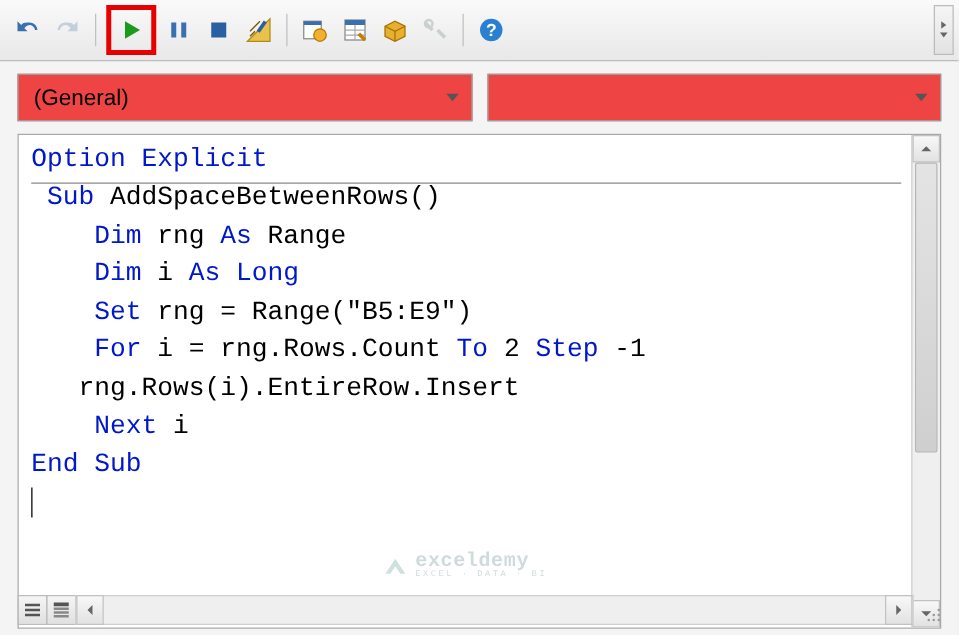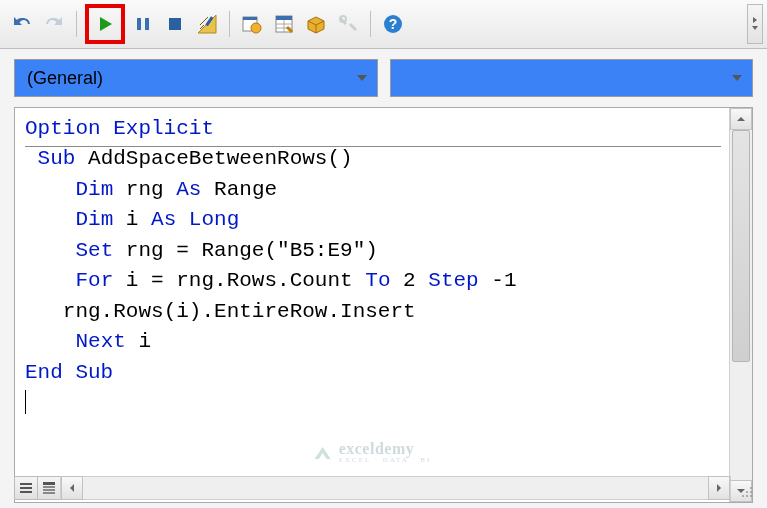--- a/index.html
+++ b/index.html
@@ -3,41 +3,41 @@
 <meta charset="utf-8">
 <style>
 html,body{margin:0;padding:0;font-family:Consolas,'Courier New',monospace;background:#f0f0f0;overflow:hidden}
 .window{width:767px;height:508px;position:relative;background:#f4f4f4;box-sizing:border-box}
 .toolbar{height:48px;background:linear-gradient(#fafafa,#e8e8e8);border-bottom:1px solid #bcbcbc;display:flex;align-items:center;padding:0 8px;gap:4px;position:relative}
 .toolbar .btn{width:28px;height:28px;display:flex;align-items:center;justify-content:center;border-radius:2px;cursor:pointer}
 .toolbar .sep{width:1px;height:26px;background:#c0c0c0;margin:0 4px}
 .highlight-box{border:4px solid #e60000;padding:2px}
 .toolbar .expander{position:absolute;right:4px;top:4px;width:14px;height:38px;background:linear-gradient(#f5f5f5,#e2e2e2);border:1px solid #bbb;display:flex;flex-direction:column;align-items:center;justify-content:center;font-size:8px;color:#555}
 .dropdowns{display:flex;gap:12px;padding:10px 14px 6px 14px}
-.dd{position:relative;background:#3b82f6;border:1px solid #9b9b9b;height:36px;display:flex;align-items:center;padding:0 34px 0 12px;font-family:Verdana,Arial,sans-serif;font-size:18px;color:#000;flex:1}
+.dd{position:relative;background:#ef4444;border:1px solid #9b9b9b;height:36px;display:flex;align-items:center;padding:0 34px 0 12px;font-family:Verdana,Arial,sans-serif;font-size:18px;color:#000;flex:1}
 .dd .chev{position:absolute;right:8px;top:50%;transform:translateY(-50%);}
 .code-wrap{position:relative;margin:4px 14px 0 14px;border:1px solid #a9a9a9;background:#fff;height:394px;display:flex}
 .code-area{flex:1;padding:6px 16px 0 10px;font-size:21px;line-height:1.45;position:relative;overflow:hidden;white-space:pre}
 .code-area .divider{position:absolute;left:10px;right:8px;top:38px;height:1px;background:#8a8a8a}
 .kw{color:#0018c8}
 .str{color:#000}
 .plain{color:#000}
 .cursor{display:inline-block;width:1px;height:24px;background:#000;vertical-align:text-bottom}
 .vscroll{width:22px;background:#efefef;border-left:1px solid #cfcfcf;position:relative}
 .vscroll .arrow{position:absolute;left:0;right:0;height:20px;background:linear-gradient(#f8f8f8,#e2e2e2);border:1px solid #c2c2c2;display:flex;align-items:center;justify-content:center;font-size:10px;color:#555}
 .vscroll .arrow.up{top:0}
 .vscroll .arrow.dn{bottom:0}
 .vscroll .thumb{position:absolute;left:2px;right:2px;top:22px;height:230px;background:linear-gradient(#e4e4e4,#cfcfcf);border:1px solid #b5b5b5;border-radius:2px}
 .bottom-bar{position:absolute;left:14px;right:14px;bottom:8px;height:24px;display:flex;align-items:center}
 .view-btn{width:22px;height:22px;background:linear-gradient(#f5f5f5,#e0e0e0);border:1px solid #bcbcbc;display:flex;align-items:center;justify-content:center;margin-right:-1px}
 .hscroll{flex:1;height:22px;background:#efefef;border:1px solid #cfcfcf;position:relative;display:flex;align-items:center}
 .hscroll .arrow{width:20px;height:100%;background:linear-gradient(#f8f8f8,#e2e2e2);border:1px solid #c2c2c2;display:flex;align-items:center;justify-content:center;font-size:10px;color:#555}
 .hscroll .track{flex:1}
 .resize-grip{width:20px;height:20px;margin-left:2px;display:flex;align-items:flex-end;justify-content:flex-end}
-.watermark{position:absolute;left:50%;bottom:38px;transform:translateX(-50%);display:flex;align-items:center;gap:6px;opacity:.22;font-family:Liberation Serif, serif;pointer-events:none}
+.watermark{position:absolute;left:50%;bottom:38px;transform:translateX(-50%);display:flex;align-items:center;gap:6px;opacity:.22;font-family:Liberation Mono, monospace;pointer-events:none}
 .watermark .logo{width:20px;height:20px}
 .watermark .txt{display:flex;flex-direction:column;line-height:1}
 .watermark .txt .a{font-size:16px;font-weight:700;color:#2a5a6a;letter-spacing:.5px}
 .watermark .txt .b{font-size:7px;color:#2a5a6a;letter-spacing:2px}
 svg{display:block}
 </style>
 </head>
 <body>
 
 <div class="window">

